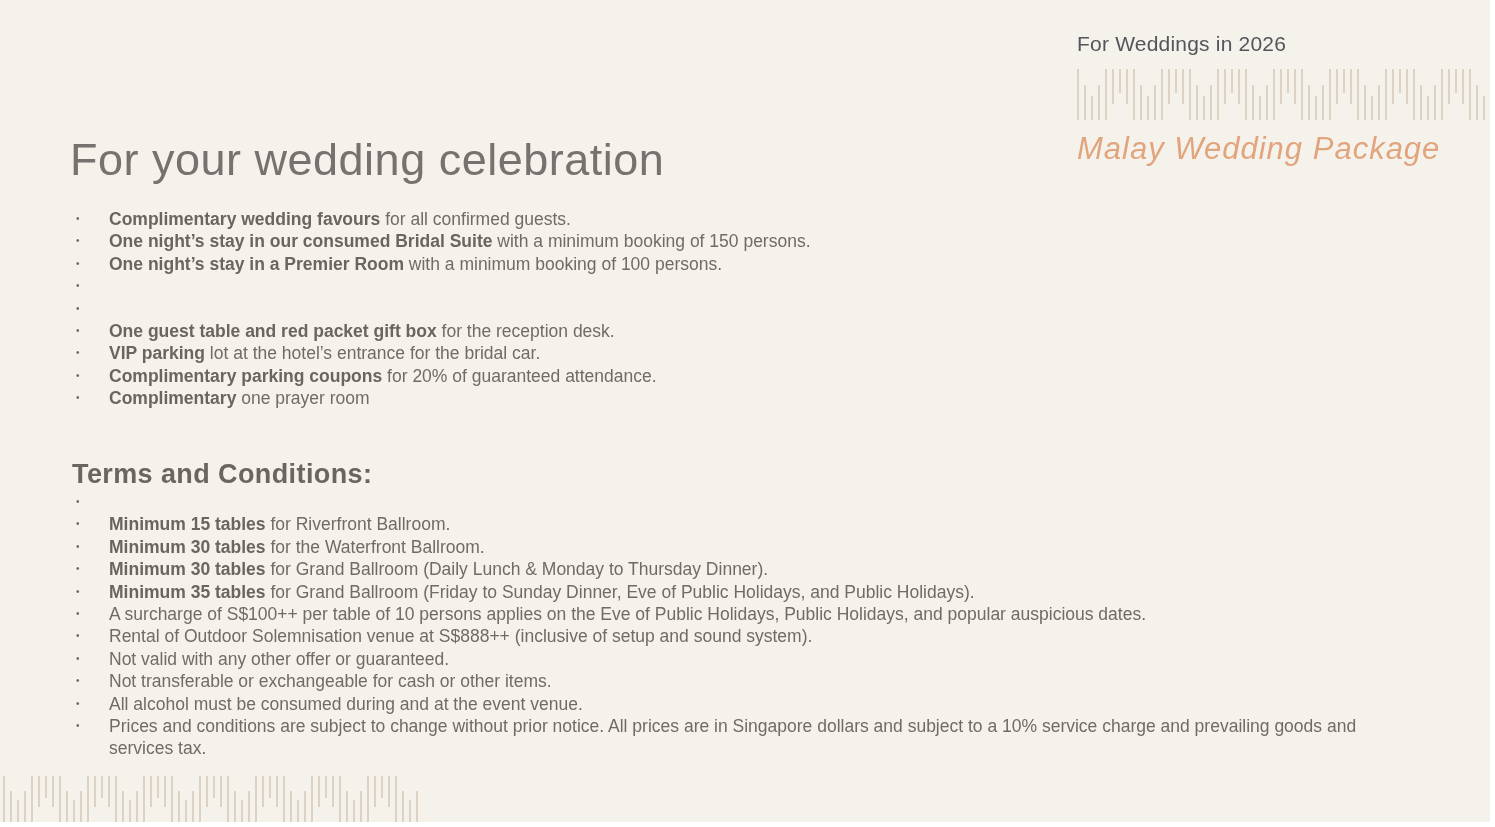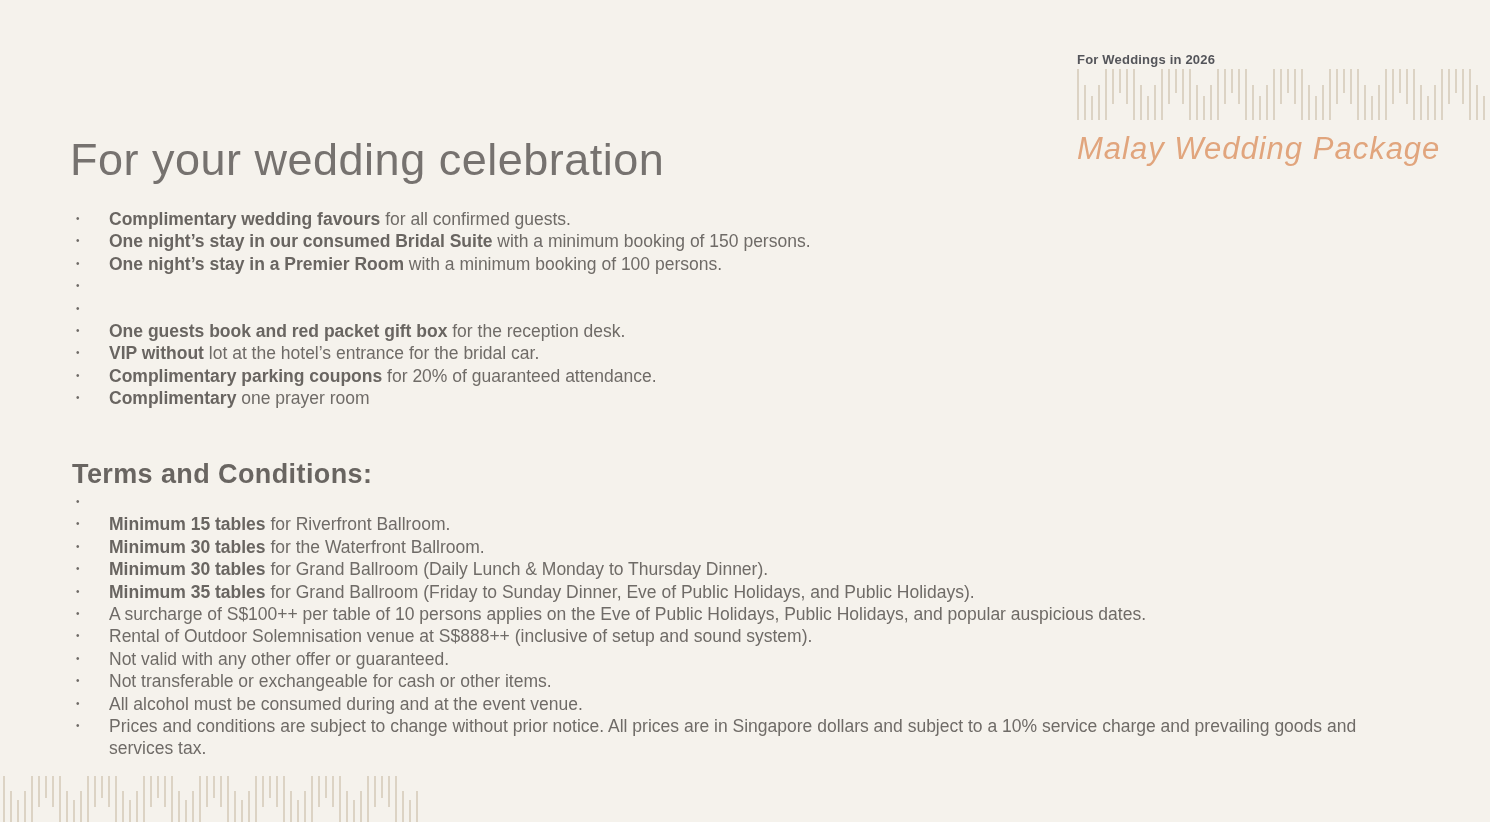--- a/index.html
+++ b/index.html
@@ -17,22 +17,22 @@
 
   
   .page-title {
     position:absolute; left:70px; top:104px;
     font-size:45px; font-weight:400; letter-spacing:0.5px;
     color:var(--heading, #76726f);
   }
 
   
   .tagline {
-    position:absolute; left:1077px; top:52px;
-    font-size:13px; font-weight:700; letter-spacing:0.2px;
+    position:absolute; left:1077px; top:32px;
+    font-size:21px; font-weight:400; letter-spacing:0.2px;
     color:var(--tagline, #54555a);
   }
   .package-name {
     position:absolute; left:1077px; top:131px;
     font-size:31px; font-style:italic; letter-spacing:1px;
     color:var(--accent, #e1a57d);
   }
 
   
   .soundwave { position:absolute; overflow:hidden; }
@@ -150,25 +150,25 @@
       <span class="li-text"><strong>One night’s stay in a Premier Room</strong> with a minimum booking of 100 persons.</span>
     </li>
     <li>
       <span class="bullet">•</span>
     </li>
     <li>
       <span class="bullet">•</span>
     </li>
     <li>
       <span class="bullet">•</span>
-      <span class="li-text"><strong>One guests book and red packet gift box</strong> for the reception desk.</span>
-    </li>
-    <li>
-      <span class="bullet">•</span>
-      <span class="li-text"><strong>VIP without</strong> lot at the hotel’s entrance for the bridal car.</span>
+      <span class="li-text"><strong>One guest table and red packet gift box</strong> for the reception desk.</span>
+    </li>
+    <li>
+      <span class="bullet">•</span>
+      <span class="li-text"><strong>VIP parking</strong> lot at the hotel’s entrance for the bridal car.</span>
     </li>
     <li>
       <span class="bullet">•</span>
       <span class="li-text"><strong>Complimentary parking coupons</strong> for 20% of guaranteed attendance.</span>
     </li>
     <li>
       <span class="bullet">•</span>
       <span class="li-text"><strong>Complimentary</strong> one prayer room</span>
     </li>
   </ul>

